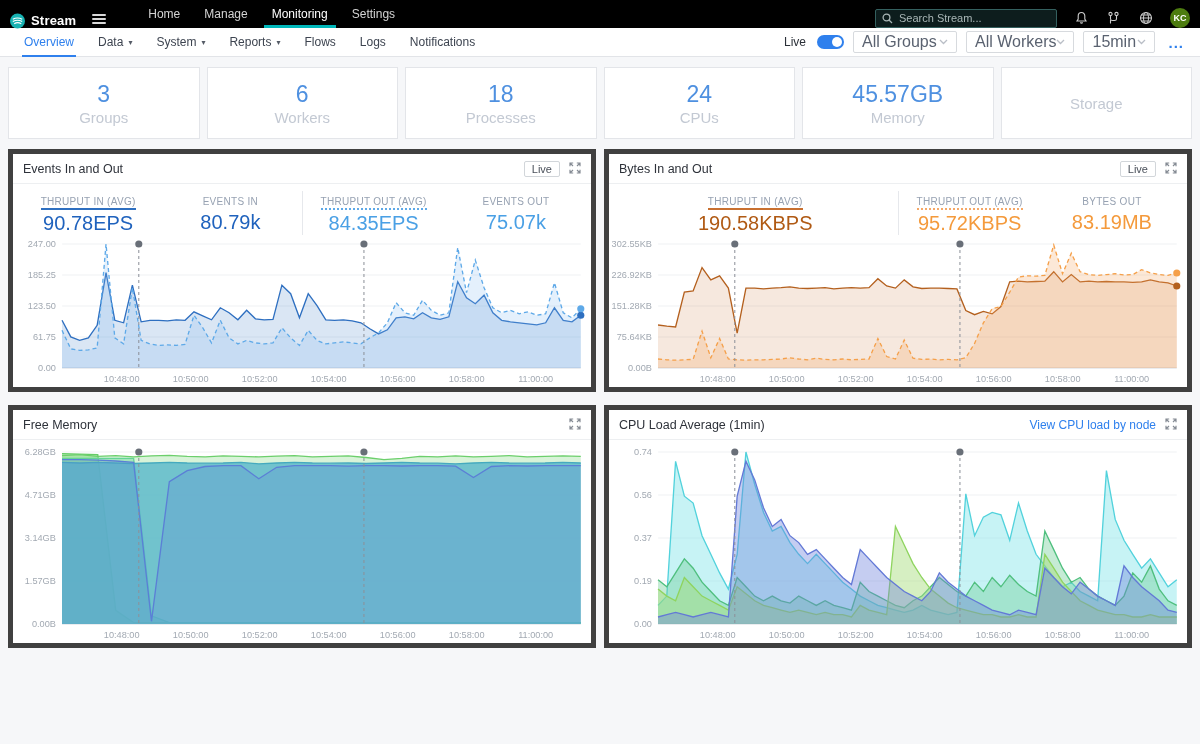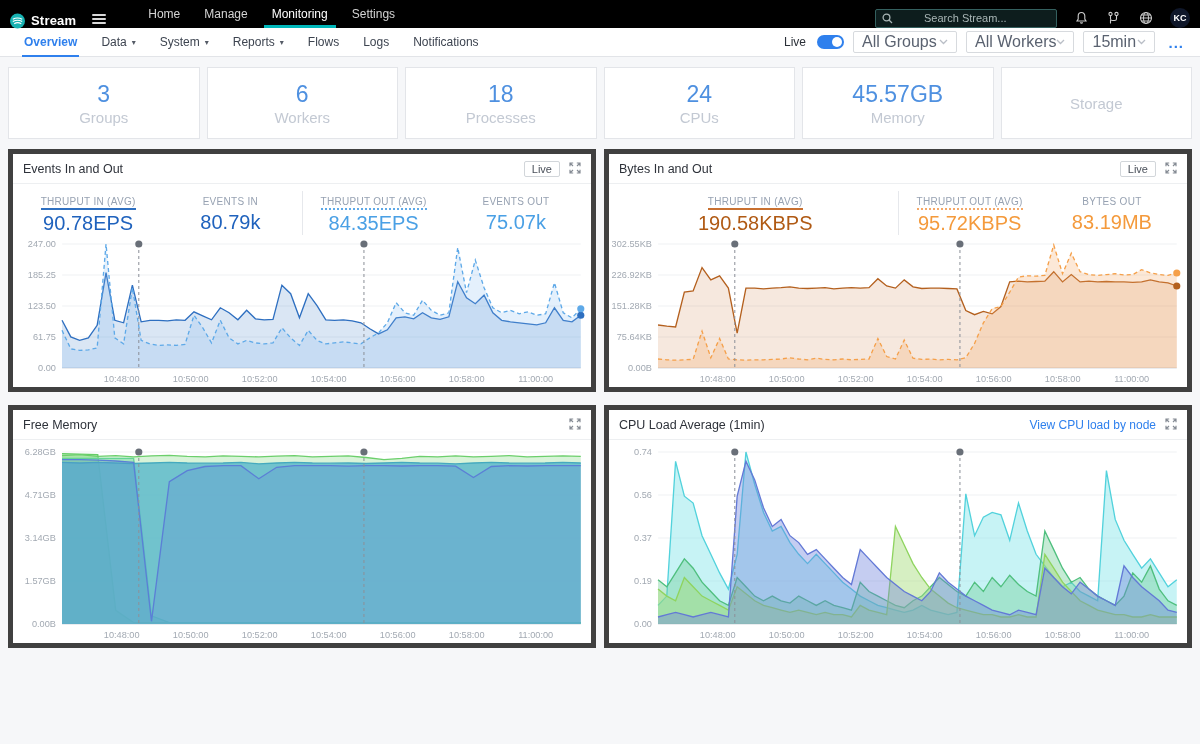--- a/index.html
+++ b/index.html
@@ -11,29 +11,29 @@
   .logo { display:flex; align-items:center; gap:6px; }
   .logo-text { color:#fff; font-size:13px; font-weight:700; letter-spacing:.2px; }
   .hamburger { margin-left:14px; display:flex; flex-direction:column; gap:2px; cursor:pointer; padding:4px 2px; }
   .hamburger span { width:14px; height:2px; background:#d9d9d9; border-radius:1px; }
   .topnav { display:flex; height:100%; margin-left:28px; }
   .topnav-item { position:relative; color:#d4d4d4; font-size:12px; padding:0 12px; display:flex; align-items:center; height:100%; cursor:pointer; }
   .topnav-item.active { color:#fff; }
   .topnav-item.active::after { content:""; position:absolute; left:4px; right:4px; bottom:0; height:3px; background:#00b7ba; }
   .topbar-right { margin-left:auto; display:flex; align-items:center; gap:17px; }
   .searchbox { width:182px; height:19px; background:#0d1d1d; border:1px solid #34605f; border-radius:2px; display:flex; align-items:center; padding:0 6px; gap:6px; }
-  .searchbox input { background:transparent; border:none; outline:none; color:#b9c6c6; font-size:11px; width:100%; font-family:inherit;margin-left:25px; }
+  .searchbox input { background:transparent; border:none; outline:none; color:#b9c6c6; font-size:11px; width:100%; font-family:inherit; }
   .searchbox input::placeholder { color:#a9b6b6; }
   .tb-icon { width:15px; height:15px; display:flex; align-items:center; justify-content:center; cursor:pointer; }
-  .avatar { width:20px; height:20px; border-radius:50%; background:#0f172a; color:#fff; font-size:9px; font-weight:700; display:flex; align-items:center; justify-content:center; cursor:pointer; }
+  .avatar { width:20px; height:20px; border-radius:50%; background:#4d7c0f; color:#fff; font-size:9px; font-weight:700; display:flex; align-items:center; justify-content:center; cursor:pointer; }
 
   
   .subnav { height:29px; background:#fff; border-bottom:1px solid #e2e4e8; display:flex; align-items:center; padding:0 12px; }
   .subnav-item { position:relative; height:100%; display:flex; align-items:center; gap:5px; padding:0 12px; font-size:12px; color:#3d4450; cursor:pointer; }
-  .subnav-item.active { color:#2f80ed; font-weight:700; }
+  .subnav-item.active { color:#2f80ed; font-weight:400; }
   .subnav-item.active::after { content:""; position:absolute; left:10px; right:10px; bottom:-1px; height:2px; background:#2f80ed; }
   .caret { font-size:8px; color:#555b66; }
   .subnav-right { margin-left:auto; display:flex; align-items:center; gap:9px; }
   .live-lbl { font-size:12px; color:#2b3038; margin-right:2px; }
   .toggle { width:27px; height:14px; border-radius:7px; background:#2f80ed; position:relative; cursor:pointer; }
   .toggle::after { content:""; position:absolute; right:2px; top:2px; width:10px; height:10px; background:#fff; border-radius:50%; }
   .select { height:22px; min-width:104px; border:1px solid #d7dade; border-radius:2px; background:#fff; display:flex; align-items:center; justify-content:space-between; padding:0 8px; font-size:16px; color:#5a6270; cursor:pointer; }
   .select.small { min-width:72px; }
   .more { color:#2f80ed; font-size:15px; font-weight:700; letter-spacing:1px; cursor:pointer; padding:0 4px; }
 

